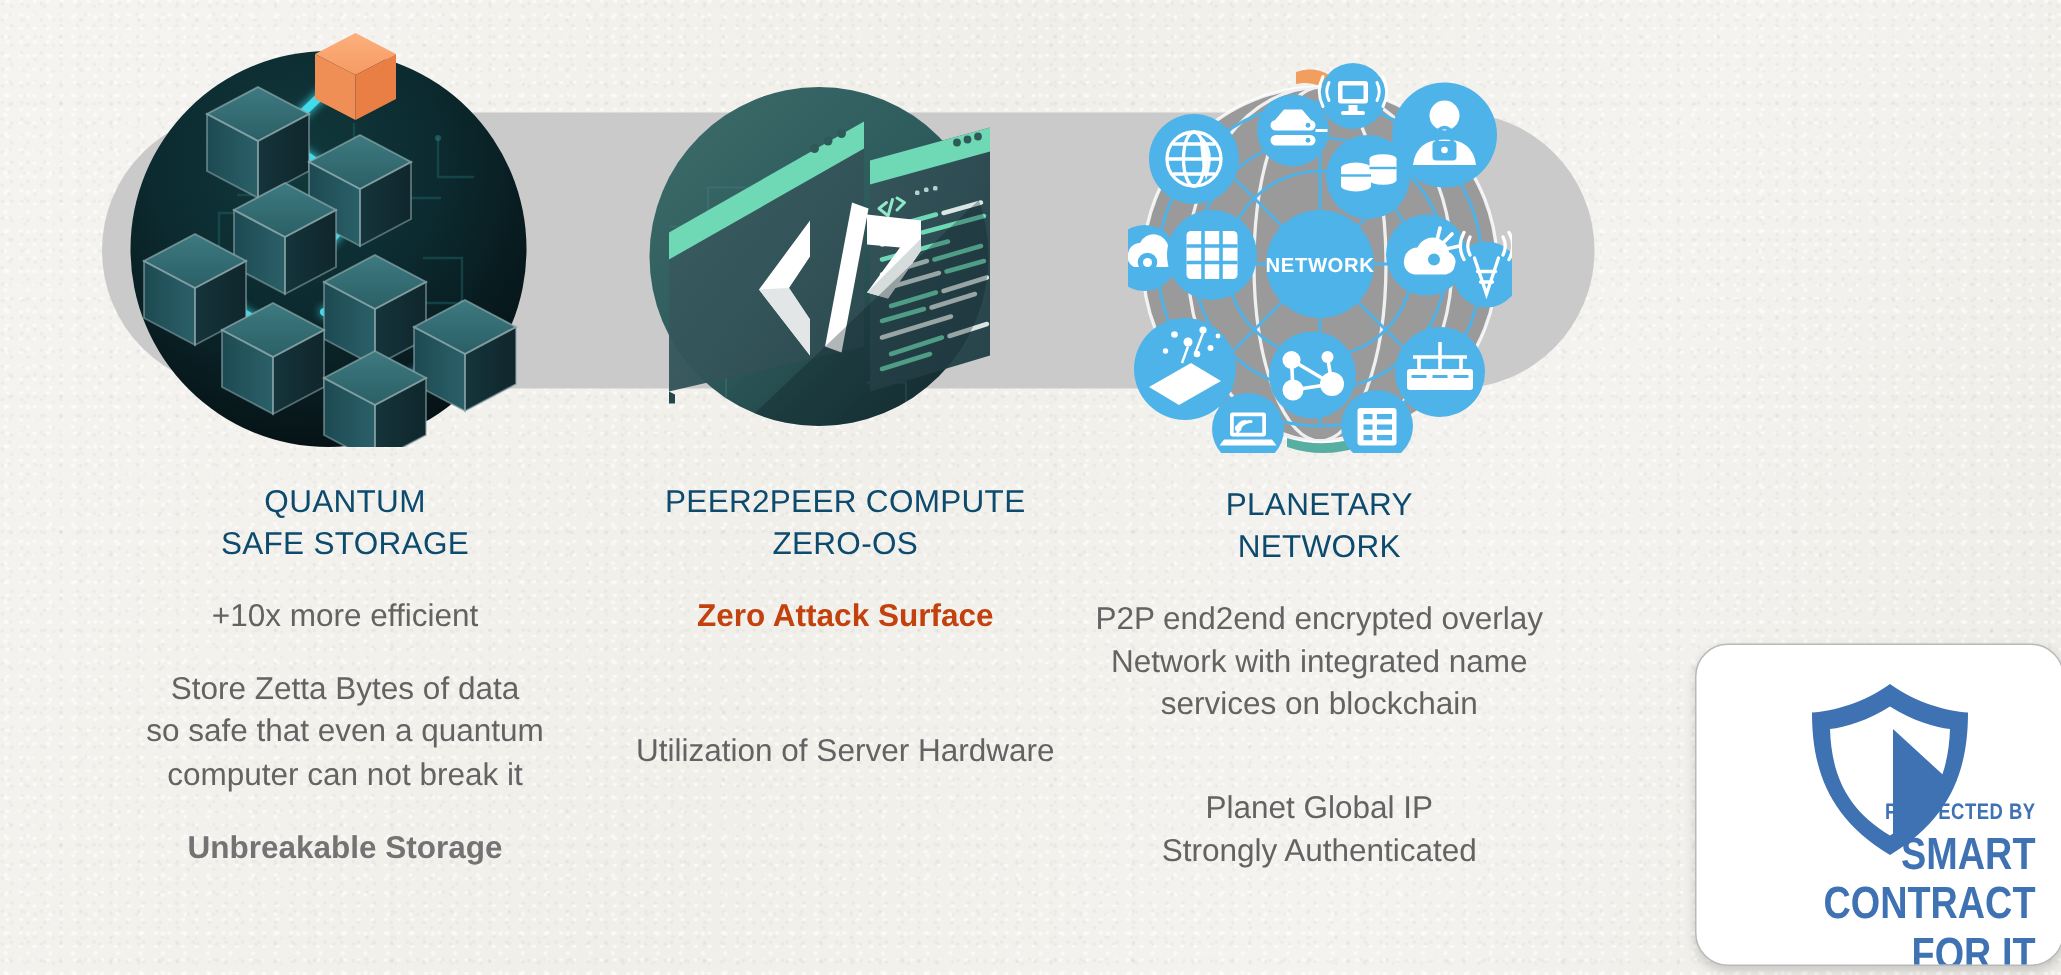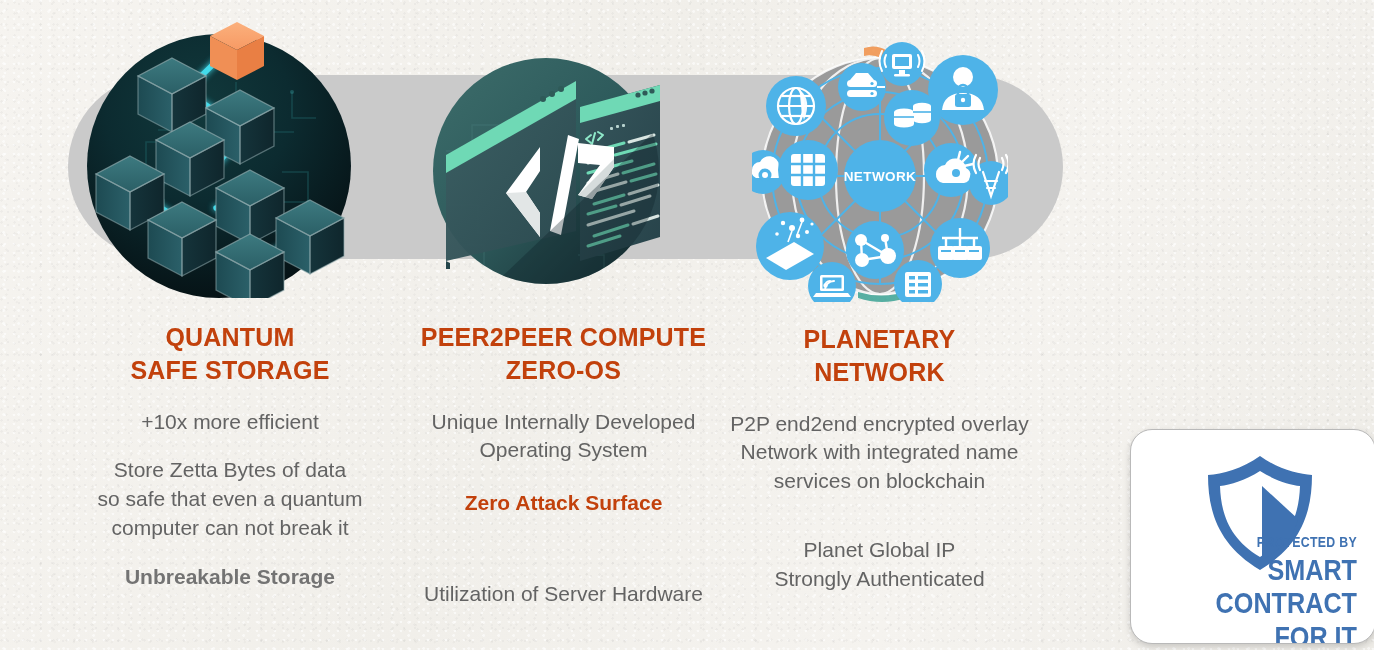--- a/index.html
+++ b/index.html
@@ -52,23 +52,23 @@
   .illus {
     position: absolute;
   }
 
   
   .column {
     position: absolute;
     text-align: center;
   }
   .col-title {
-    color: #c2410c;
-    font-weight: bold;
-    font-size: 25px;
+    color: #0c4a6e;
+    font-weight: normal;
+    font-size: 21px;
     line-height: 1.33;
     letter-spacing: 0.2px;
     margin: 0 0 20px 0;
     white-space: pre-line;
   }
   .col-para {
     color: #636363;
     font-size: 21px;
     line-height: 1.37;
     margin: 0 0 20px 0;
@@ -657,22 +657,20 @@
     <p class="col-para">+10x more efficient</p>
     <p class="col-para">Store Zetta Bytes of data
 so safe that even a quantum
 computer can not break it</p>
     <p class="col-para bold">Unbreakable Storage</p>
   </div>
 
   <div class="column" style="left:415px; top:321px; width:297px;">
     <div class="col-title">PEER2PEER COMPUTE
 ZERO-OS</div>
-    <p class="col-para" style="margin-bottom:24px;">Unique Internally Developed
-Operating System</p>
     <p class="col-para accent" style="margin-bottom:33px;">Zero Attack Surface</p>
     <p class="col-para mixed-bold-line">
       <span class="sub">Utilization of Server Hardware</span>
     </p>
   </div>
 
   <div class="column" style="left:728px; top:323px; width:303px;">
     <div class="col-title">PLANETARY
 NETWORK</div>
     <p class="col-para" style="margin-bottom:40px;">P2P end2end encrypted overlay

